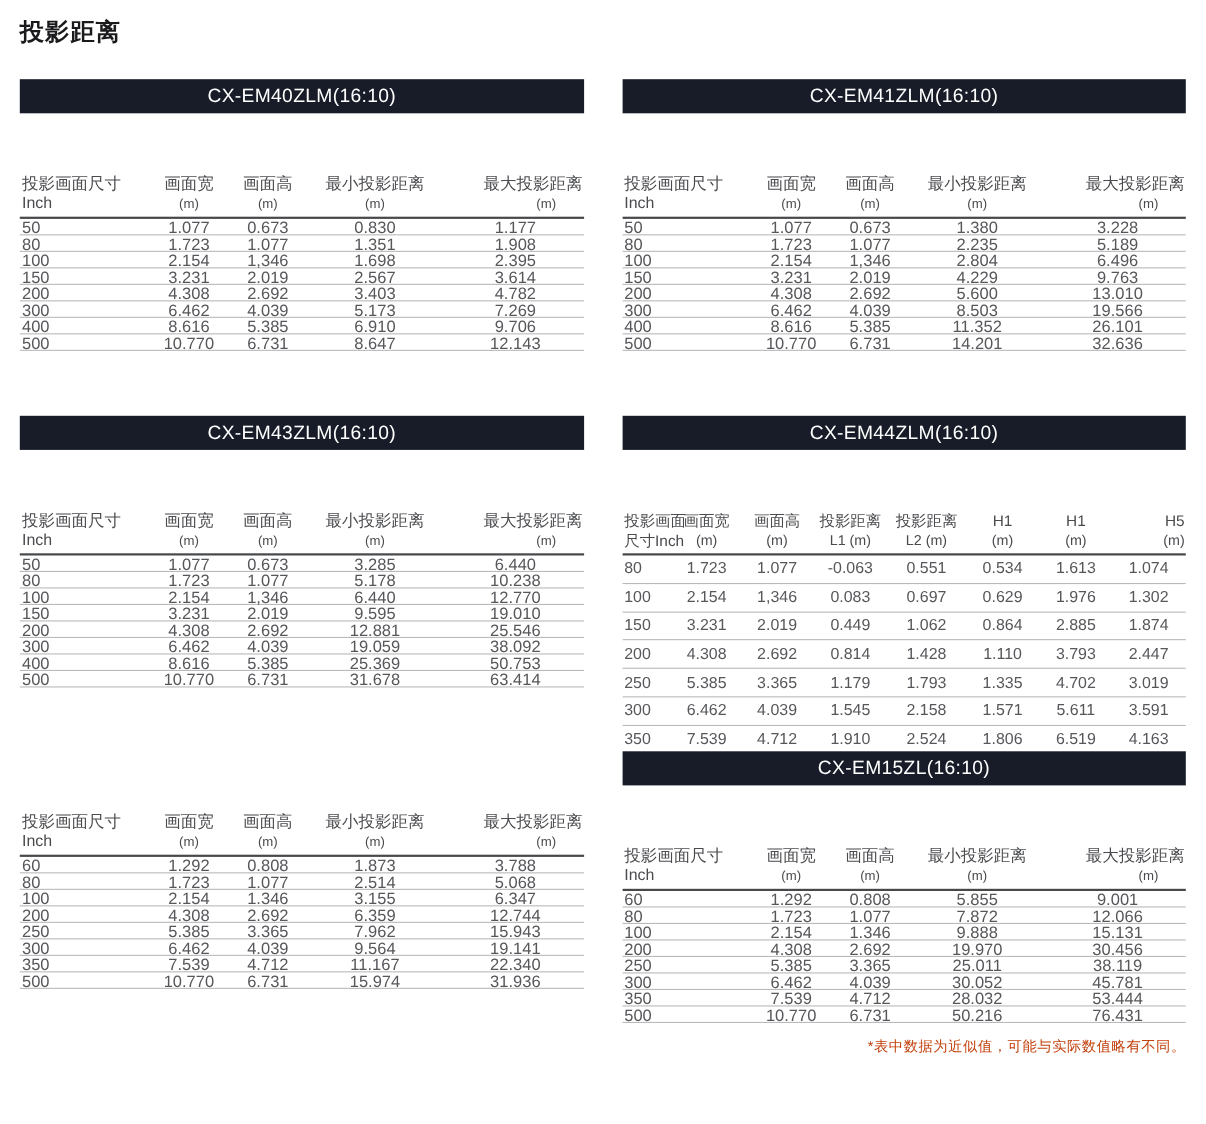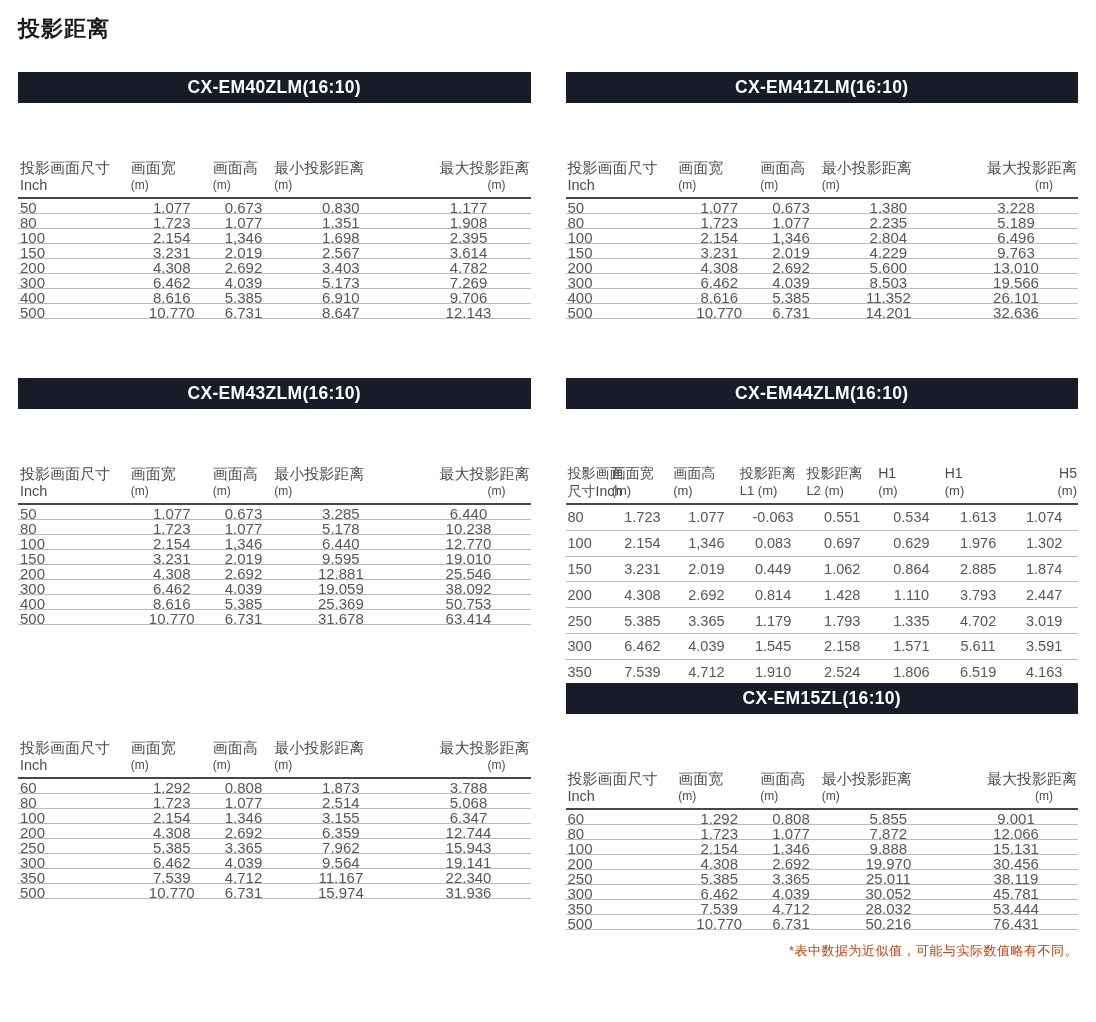--- a/index.html
+++ b/index.html
@@ -18,29 +18,29 @@
     display:grid;
     grid-template-columns:1fr 1fr;
     column-gap:35px;
     grid-template-rows:306px 305px auto;
   }
   .cell-slot { overflow:visible; }
   .table-card { width:100%; }
   .tbar {
     background:#171c28; color:#ffffff;
     height:31px; line-height:31px;
-    text-align:center; font-size:17.5px; font-weight:700;
+    text-align:center; font-size:17.5px; font-weight:400;
     letter-spacing:0.3px;
   }
   .thead {
     display:grid;
     border-bottom:2.5px solid #47484a;
     padding:7px 0 4px 0;
   }
-  .hcell { color:#4a4b4e; white-space:nowrap; }
+  .hcell { text-align:center; color:#4a4b4e; white-space:nowrap; }
   .hcell:first-child { text-align:left; padding-left:2px; }
   .hcell:last-child  { text-align:right; padding-right:1px; }
   .hlabel { font-size:15px; line-height:19px;margin-top:48px; }
   .hsub   { font-size:12px; line-height:16px; }
   .hcell:first-child .hsub { font-size:14.5px; }
   .t5 .hcell:last-child .hsub { padding-right:24px; }
   .trow {
     display:grid;
     height:15px;
     align-items:center;

